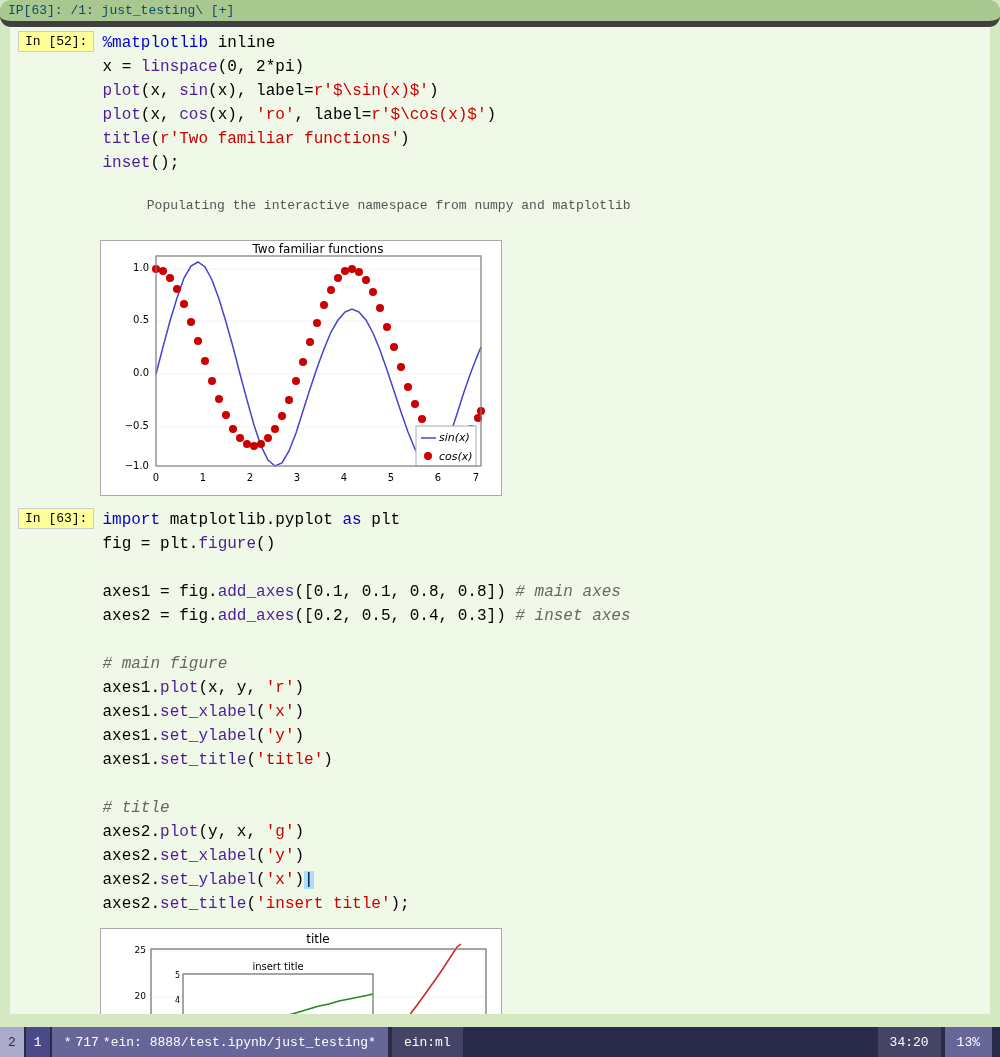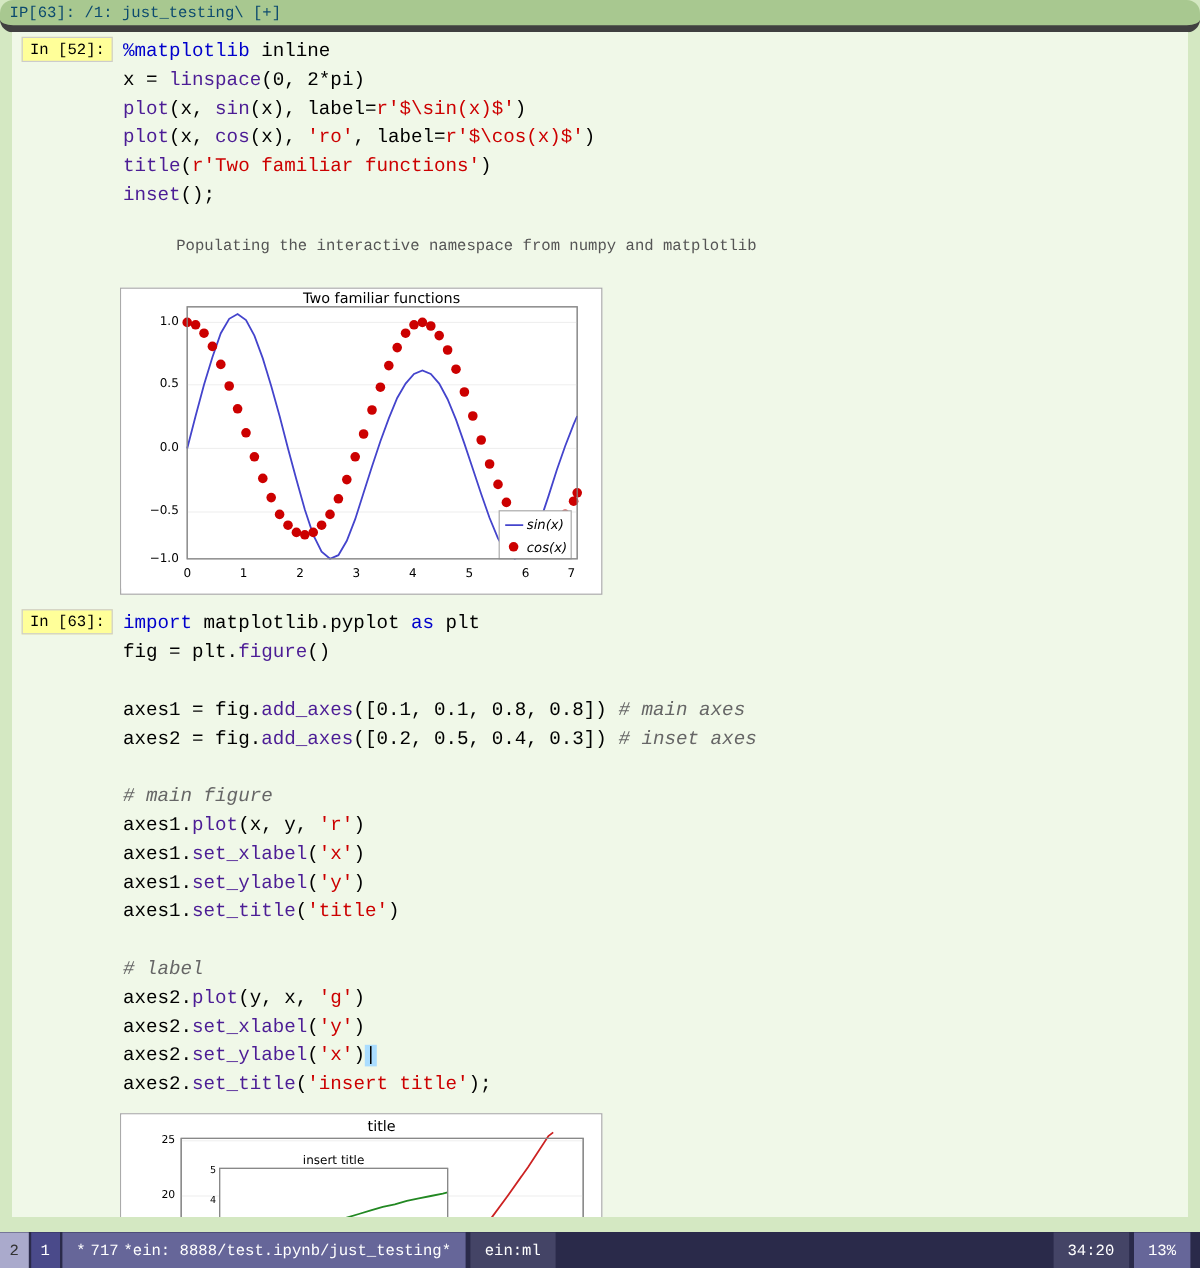--- a/index.html
+++ b/index.html
@@ -301,21 +301,21 @@
 
 axes1 <span class="punc">=</span> fig<span class="punc">.</span><span class="fn">add_axes</span><span class="punc">([</span><span class="num">0.1</span>, <span class="num">0.1</span>, <span class="num">0.8</span>, <span class="num">0.8</span><span class="punc">])</span> <span class="cm"># main axes</span>
 axes2 <span class="punc">=</span> fig<span class="punc">.</span><span class="fn">add_axes</span><span class="punc">([</span><span class="num">0.2</span>, <span class="num">0.5</span>, <span class="num">0.4</span>, <span class="num">0.3</span><span class="punc">])</span> <span class="cm"># inset axes</span>
 
 <span class="cm"># main figure</span>
 axes1<span class="punc">.</span><span class="fn">plot</span><span class="punc">(</span>x, y, <span class="str">'r'</span><span class="punc">)</span>
 axes1<span class="punc">.</span><span class="fn">set_xlabel</span><span class="punc">(</span><span class="str">'x'</span><span class="punc">)</span>
 axes1<span class="punc">.</span><span class="fn">set_ylabel</span><span class="punc">(</span><span class="str">'y'</span><span class="punc">)</span>
 axes1<span class="punc">.</span><span class="fn">set_title</span><span class="punc">(</span><span class="str">'title'</span><span class="punc">)</span>
 
-<span class="cm"># label</span>
+<span class="cm"># title</span>
 axes2<span class="punc">.</span><span class="fn">plot</span><span class="punc">(</span>y, x, <span class="str">'g'</span><span class="punc">)</span>
 axes2<span class="punc">.</span><span class="fn">set_xlabel</span><span class="punc">(</span><span class="str">'y'</span><span class="punc">)</span>
 axes2<span class="punc">.</span><span class="fn">set_ylabel</span><span class="punc">(</span><span class="str">'x'</span><span class="punc">)<span style="background-color:#aaddff;">|</span></span>
 axes2<span class="punc">.</span><span class="fn">set_title</span><span class="punc">(</span><span class="str">'insert title'</span><span class="punc">);</span></div>
     </div>
 
     
     <div class="plot-container">
       <svg width="400" height="270">
 

